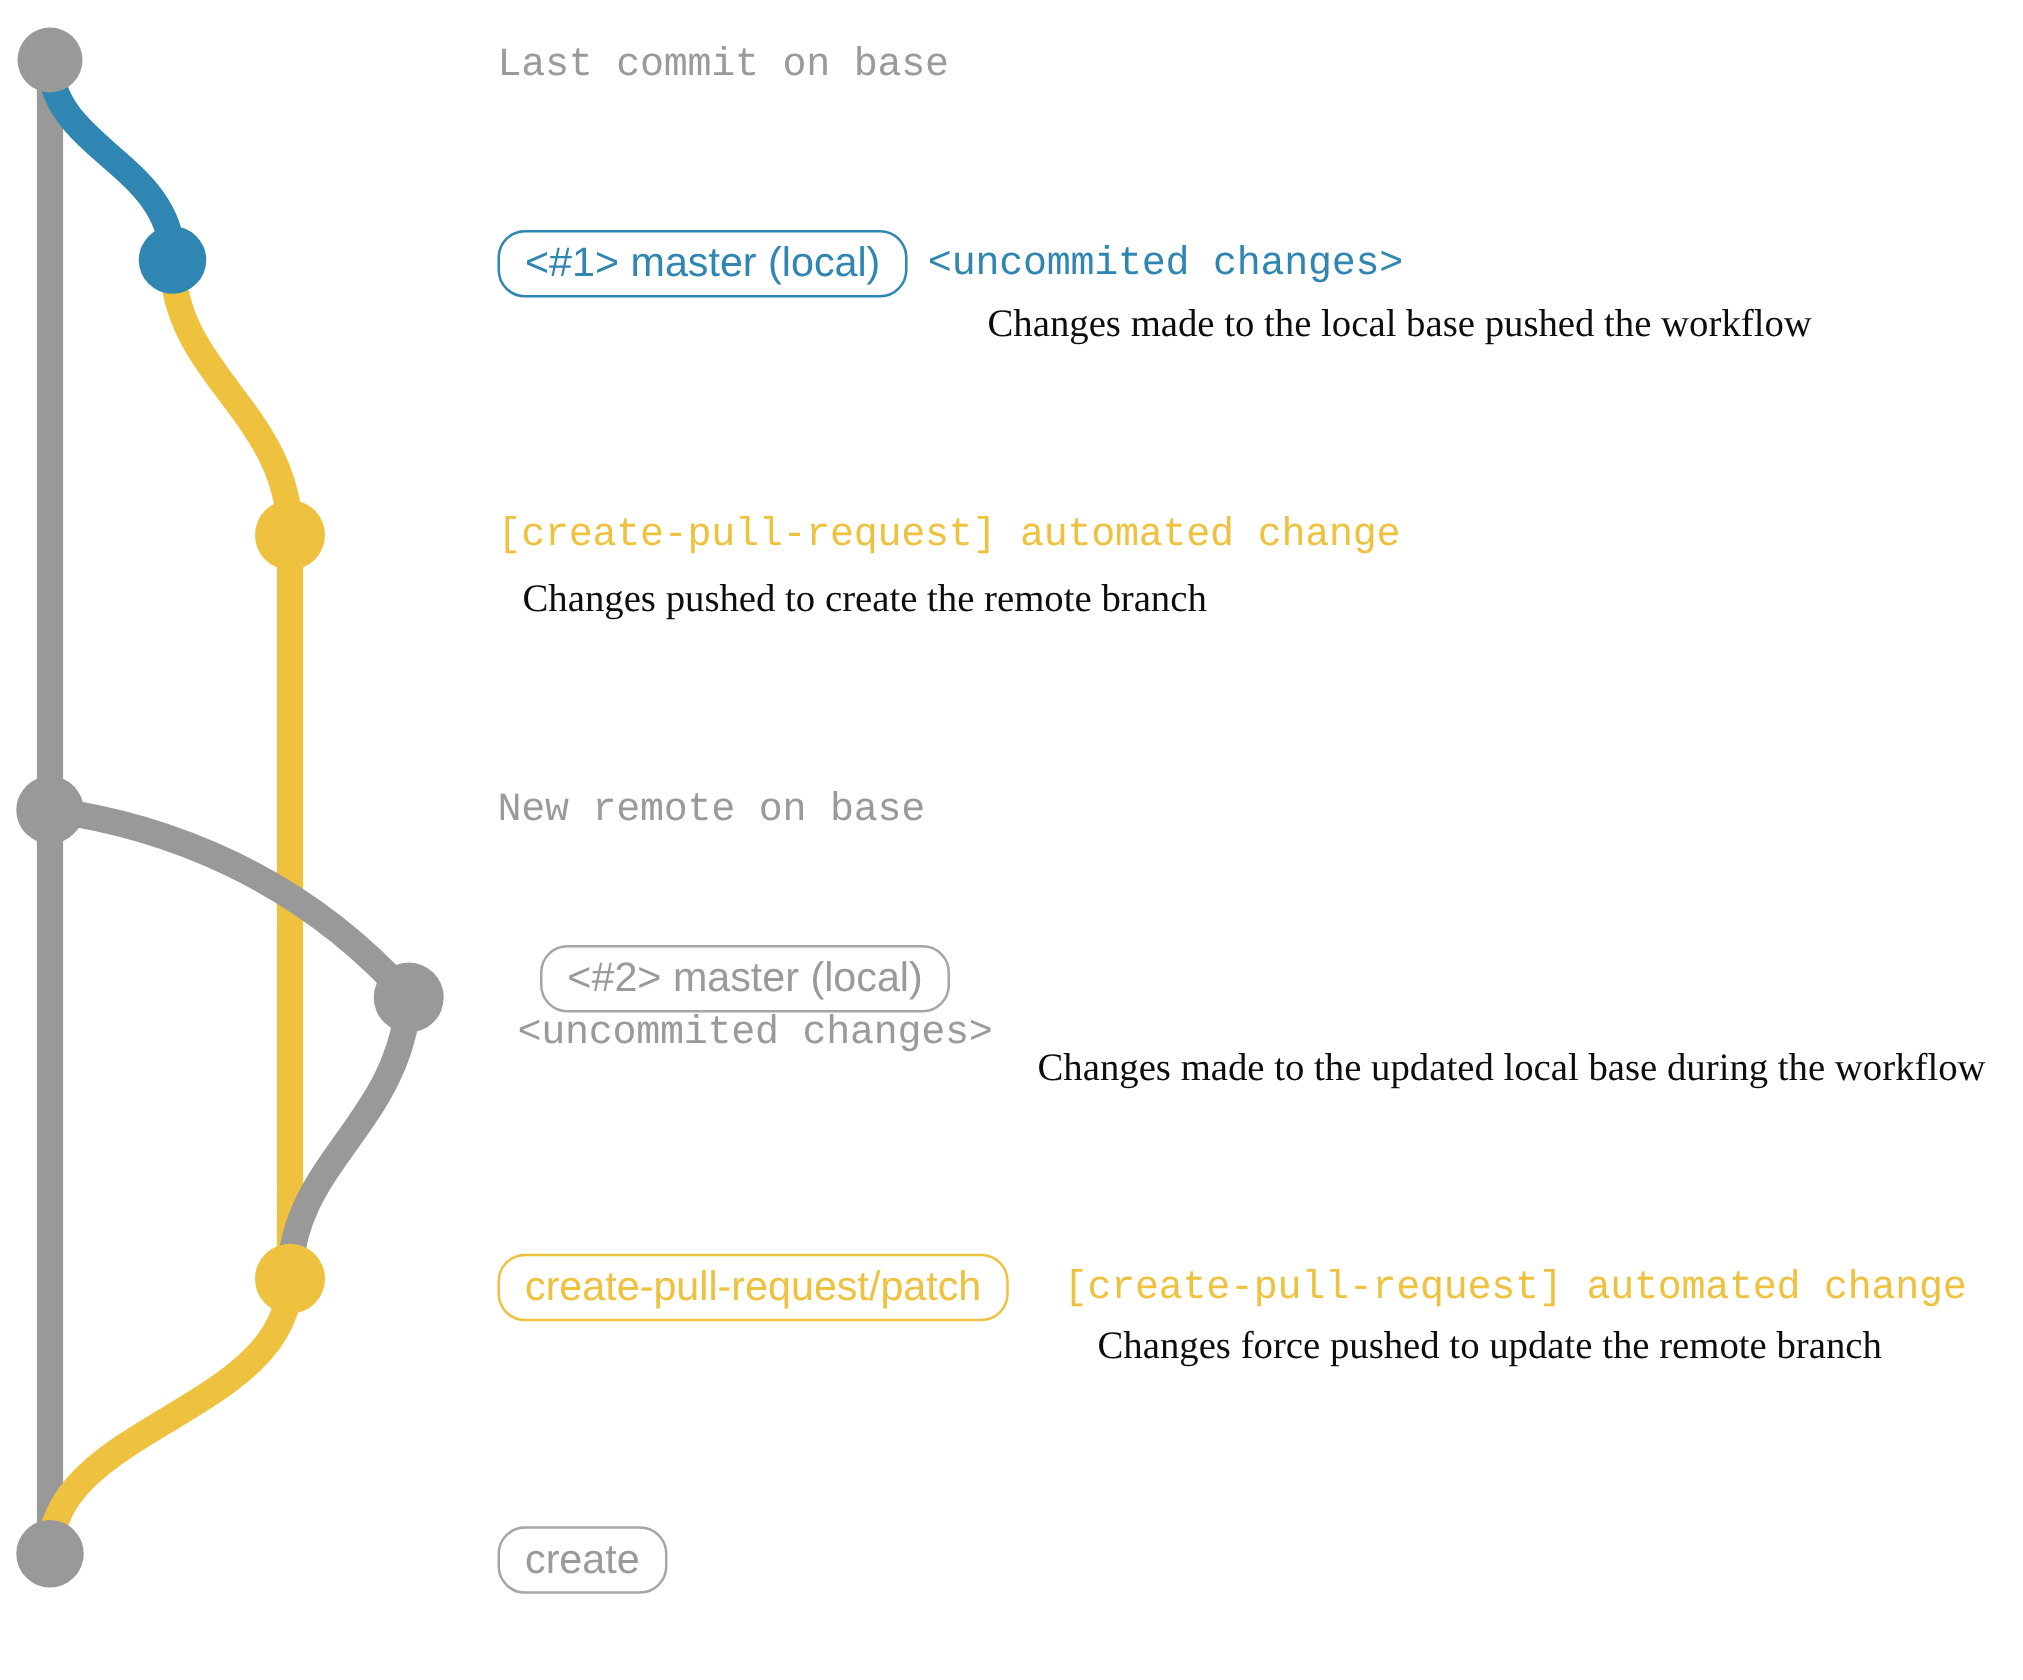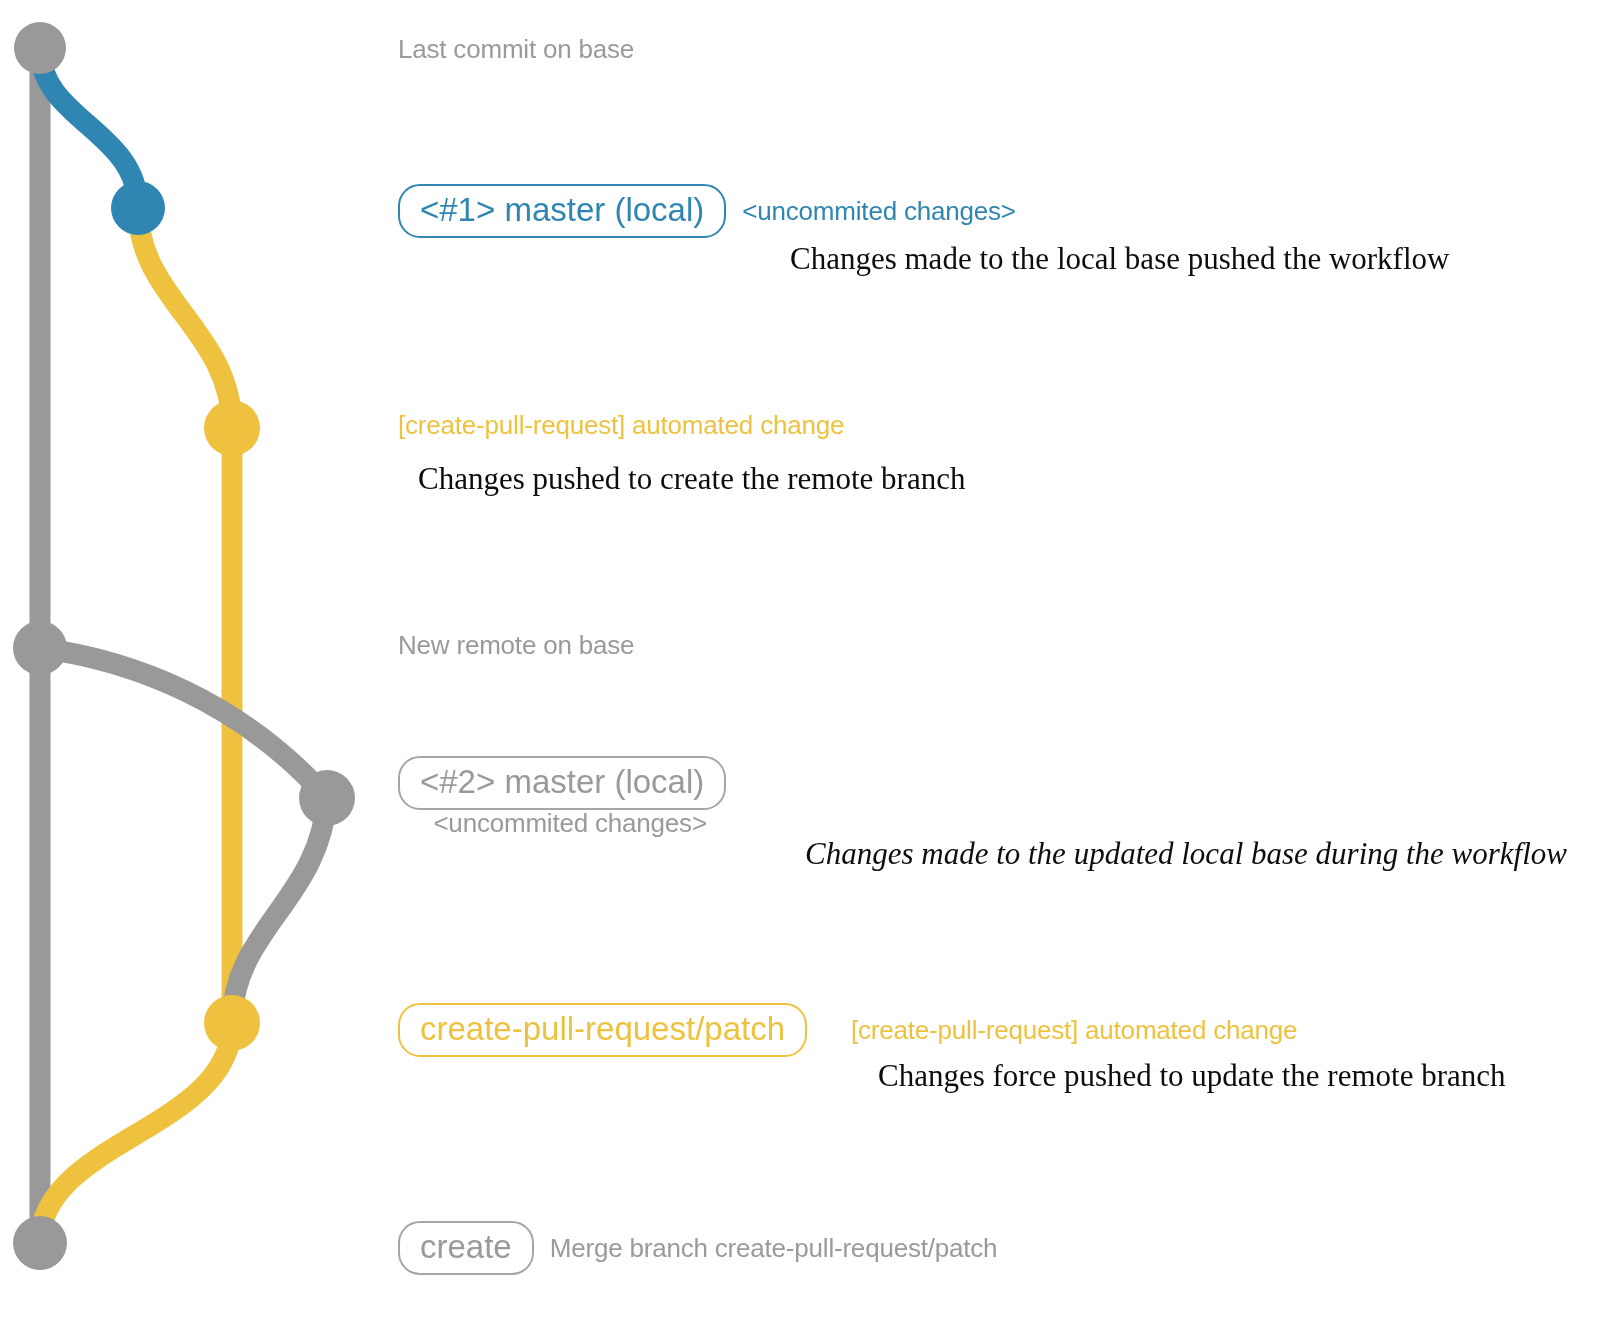--- a/index.html
+++ b/index.html
@@ -35,22 +35,22 @@
 
   .row {
     position: absolute;
     display: flex;
     align-items: center;
     white-space: nowrap;
   }
 
   
   .sans-text {
-    font-family: Liberation Sans, sans-serif;
-    font-size: 26px;
+    font-family: Liberation Mono, monospace;
+    font-size: 32px;
     line-height: 1;
     letter-spacing: -0.2px;
     white-space: nowrap;
   }
 
   
   .pill {
     display: inline-block;
     border: 2px solid #999999;
     border-radius: 22px;
@@ -127,27 +127,26 @@
     <div class="caption" style="left:418px; top:463px;">Changes pushed to create the remote branch</div>
 
     <div class="row" style="left:398px; top:632px;">
       <span class="sans-text subject gray" style="margin-left:0;">New remote on base</span>
     </div>
 
     <div class="row" style="left:398px; top:756px;flex-direction:column;">
       <span class="pill gray">&lt;#2&gt; master (local)</span>
       <span class="sans-text subject gray">&lt;uncommited changes&gt;</span>
     </div>
-    <div class="caption" style="left:805px; top:838px;font-style:italic;">Changes made to the updated local base during the workflow</div>
+    <div class="caption" style="left:830px; top:838px;">Changes made to the updated local base during the workflow</div>
 
     <div class="row" style="left:398px; top:1003px;gap:28px;">
       <span class="pill yellow">create-pull-request/patch</span>
       <span class="sans-text subject yellow">[create-pull-request] automated change</span>
     </div>
     <div class="caption" style="left:878px; top:1060px;">Changes force pushed to update the remote branch</div>
 
     <div class="row" style="left:398px; top:1221px;">
       <span class="pill gray">create</span>
-      <span class="sans-text subject gray">Merge branch create-pull-request/patch</span>
     </div>
 
   </div>
 </div>
 
 </body></html>

